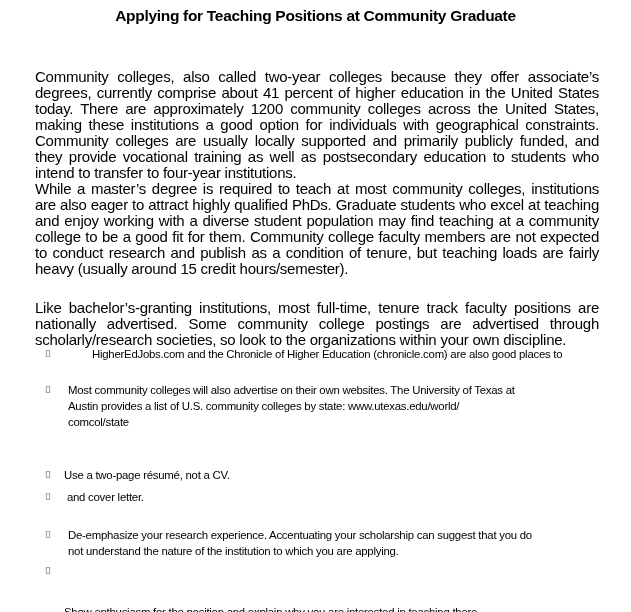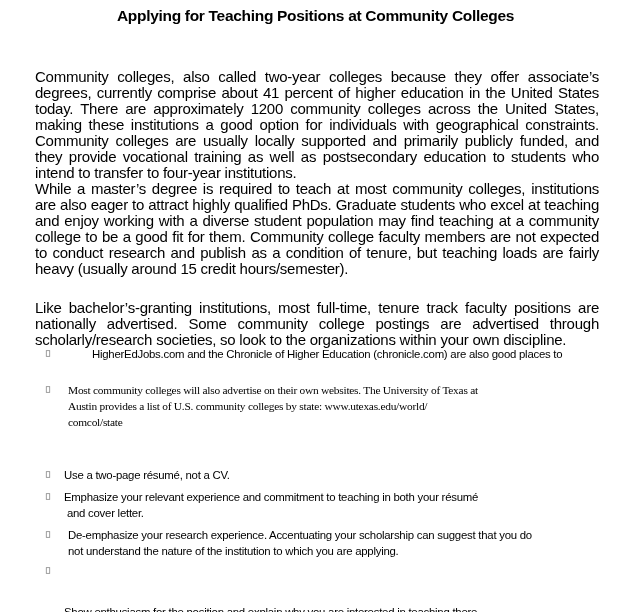--- a/index.html
+++ b/index.html
@@ -24,49 +24,48 @@
   }
   .bullet-mark {
     position: absolute; font-size: 9px; color: #444; width: 6px; height: 9px;
     border: 1px solid #777; box-sizing: border-box; transform: scale(0.7);
   }
 </style>
 </head>
 <body>
 
 <div class="page">
-  <div class="title">Applying for Teaching Positions at Community Colleges</div>
+  <div class="title">Applying for Teaching Positions at Community Graduate</div>
 
   <p class="para" style="top:66px;">Community colleges, also called two-year colleges because they offer associate’s degrees, currently comprise about 41 percent of higher education in the United States today. There are approximately 1200 community colleges across the United States, making these institutions a good option for individuals with geographical constraints. Community colleges are usually locally supported and primarily publicly funded, and they provide vocational training as well as postsecondary education to students who intend to transfer to four-year institutions.</p>
   <p class="para" style="top:178px;">While a master’s degree is required to teach at most community colleges, institutions are also eager to attract highly qualified PhDs. Graduate students who excel at teaching and enjoy working with a diverse student population may find teaching at a community college to be a good fit for them. Community college faculty members are not expected to conduct research and publish as a condition of tenure, but teaching loads are fairly heavy (usually around 15 credit hours/semester).</p>
 
   <p class="para" style="top:297px;">Like bachelor’s-granting institutions, most full-time, tenure track faculty positions are nationally advertised. Some community college postings are advertised through scholarly/research societies, so look to the organizations within your own discipline.</p>
 
   <div>
     <span class="bullet-mark" style="left:45px; top:349px;"></span>
     <div class="bullet" style="left:52px; top:346px;margin-left:40px;">
       <div>HigherEdJobs.com and the Chronicle of Higher Education (chronicle.com) are also good places to</div>
     </div>
     <span class="bullet-mark" style="left:45px; top:385px;"></span>
-    <div class="bullet" style="left:68px; top:382px;font-family:Liberation Serif, serif;">
+    <div class="bullet" style="left:68px; top:382px;">
       <div>Most community colleges will also advertise on their own websites. The University of Texas at</div>
       <div>Austin provides a list of U.S. community colleges by state:  www.utexas.edu/world/</div>
       <div>comcol/state</div>
     </div>
   </div>
 
 
   <div>
     <span class="bullet-mark" style="left:45px; top:470px;"></span>
     <div class="bullet" style="left:64px; top:467px;">
       <div>Use a two-page résumé, not a CV.</div>
     </div>
     <span class="bullet-mark" style="left:45px; top:492px;"></span>
     <div class="bullet" style="left:64px; top:489px;">
-      <div>Emphasize your relevant experience and commitment to teaching in both your résumé</div>
       <div style="white-space:pre;"> and cover letter.</div>
     </div>
     <span class="bullet-mark" style="left:45px; top:530px;"></span>
     <div class="bullet" style="left:68px; top:527px;">
       <div>De-emphasize your research experience. Accentuating your scholarship can suggest that you do</div>
       <div>not understand the nature of the institution to which you are applying.</div>
     </div>
     <span class="bullet-mark" style="left:45px; top:566px;"></span>
     <div class="bullet" style="left:64px; top:563px;margin-top:41px;">
       <div>Show enthusiasm for the position and explain why you are interested in teaching there.</div>

